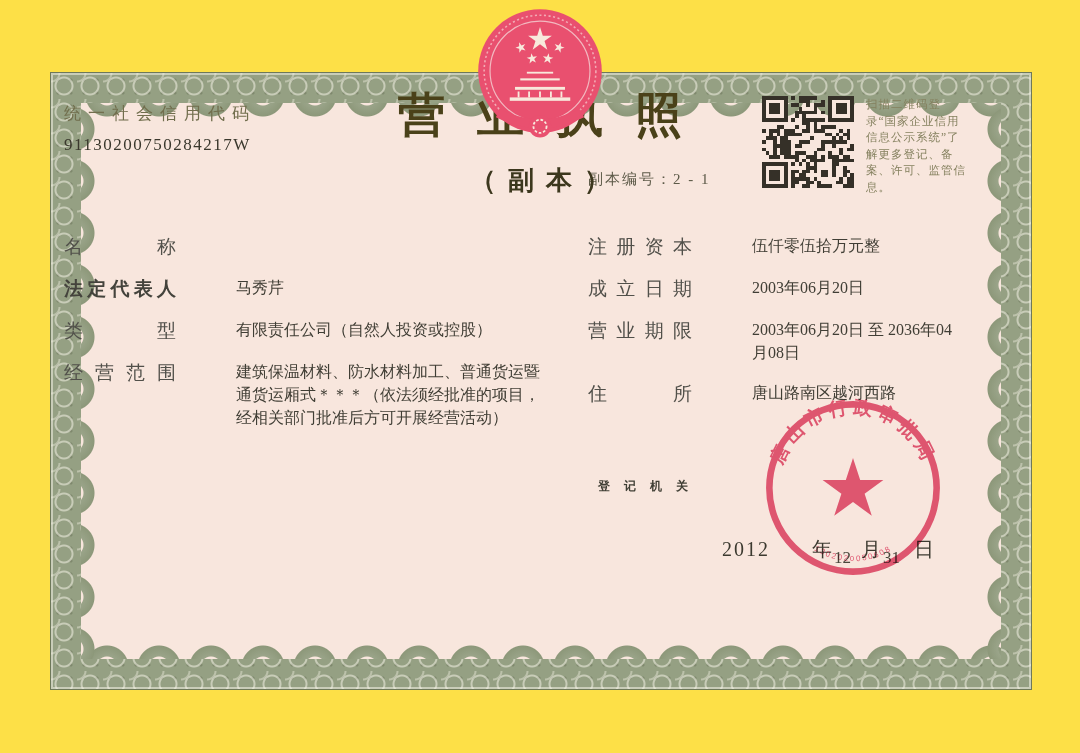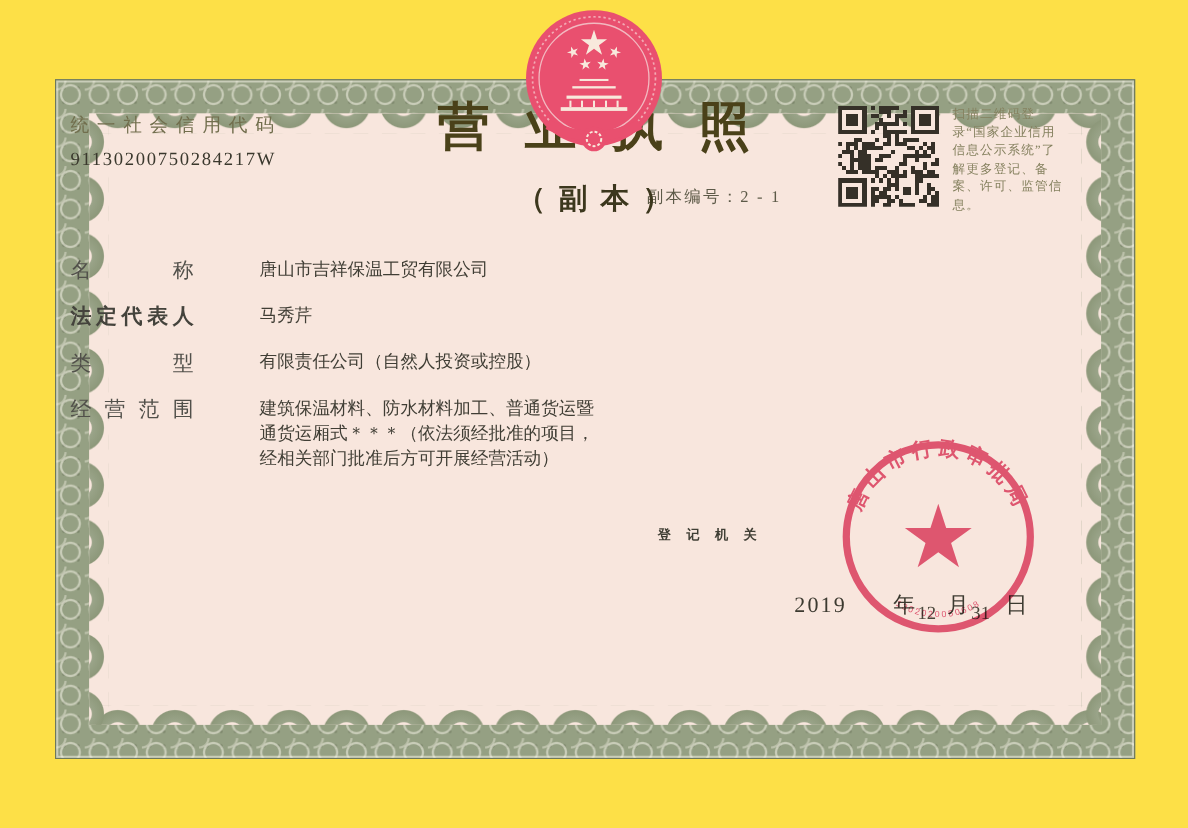--- a/index.html
+++ b/index.html
@@ -348,40 +348,57 @@
       <rect x="20" y="2" width="3" height="3"></rect>
       <rect x="0" y="18" width="7" height="7"></rect>
       <rect x="1" y="19" width="5" height="5" fill="#f8e6dd"></rect>
       <rect x="2" y="20" width="3" height="3"></rect>
     </svg>
   <div class="qr-caption">扫描二维码登录“国家企业信用信息公示系统”了解更多登记、备案、许可、监管信息。</div>
 
   <div class="col col-left">
     <div class="row">
       <span class="flabel">名称</span>
-      <span class="fvalue">唐山市吉祥保温工贸有限公司</span>
     </div>
     <div class="row row-legal">
       <span class="flabel">法定代表人</span>
       <span class="fvalue">马秀芹</span>
     </div>
     <div class="row">
       <span class="flabel">类型</span>
       <span class="fvalue">有限责任公司（自然人投资或控股）</span>
     </div>
     <div class="row">
       <span class="flabel">经营范围</span>
       <span class="fvalue">建筑保温材料、防水材料加工、普通货运暨通货运厢式＊＊＊（依法须经批准的项目，经相关部门批准后方可开展经营活动）</span>
     </div>
   </div>
 
+  <div class="col col-right">
+    <div class="row">
+      <span class="flabel">注册资本</span>
+      <span class="fvalue">伍仟零伍拾万元整</span>
+    </div>
+    <div class="row">
+      <span class="flabel">成立日期</span>
+      <span class="fvalue">2003年06月20日</span>
+    </div>
+    <div class="row">
+      <span class="flabel">营业期限</span>
+      <span class="fvalue">2003年06月20日 至 2036年04月08日</span>
+    </div>
+    <div class="row">
+      <span class="flabel">住所</span>
+      <span class="fvalue">唐山路南区越河西路</span>
+    </div>
+  </div>
 
   <div class="reg-label">登记机关</div>
   <div class="date-line">
-    <span class="y">2019</span><span class="u1">年</span><span class="stamped">12</span><span class="u2">月</span><span class="stamped">31</span><span class="u3">日</span>
+    <span class="y">2012</span><span class="u1">年</span><span class="stamped">12</span><span class="u2">月</span><span class="stamped">31</span><span class="u3">日</span>
   </div>
 
   <svg class="seal" viewBox="0 0 200 200">
     <defs>
       <path id="sealArc" d="M 100 100 m -68 40 a 79 79 0 1 1 136 0" fill="none"></path>
       <path id="sealBottom" d="M 100 100 m -58 52 a 78 78 0 0 0 116 0" fill="none"></path>
     </defs>
     <circle cx="100" cy="100" r="89" fill="none" stroke="#e1436a" stroke-width="7"></circle>
     <g fill="#e1436a">
       <use href="#star" transform="translate(100 102) scale(34)"></use>

